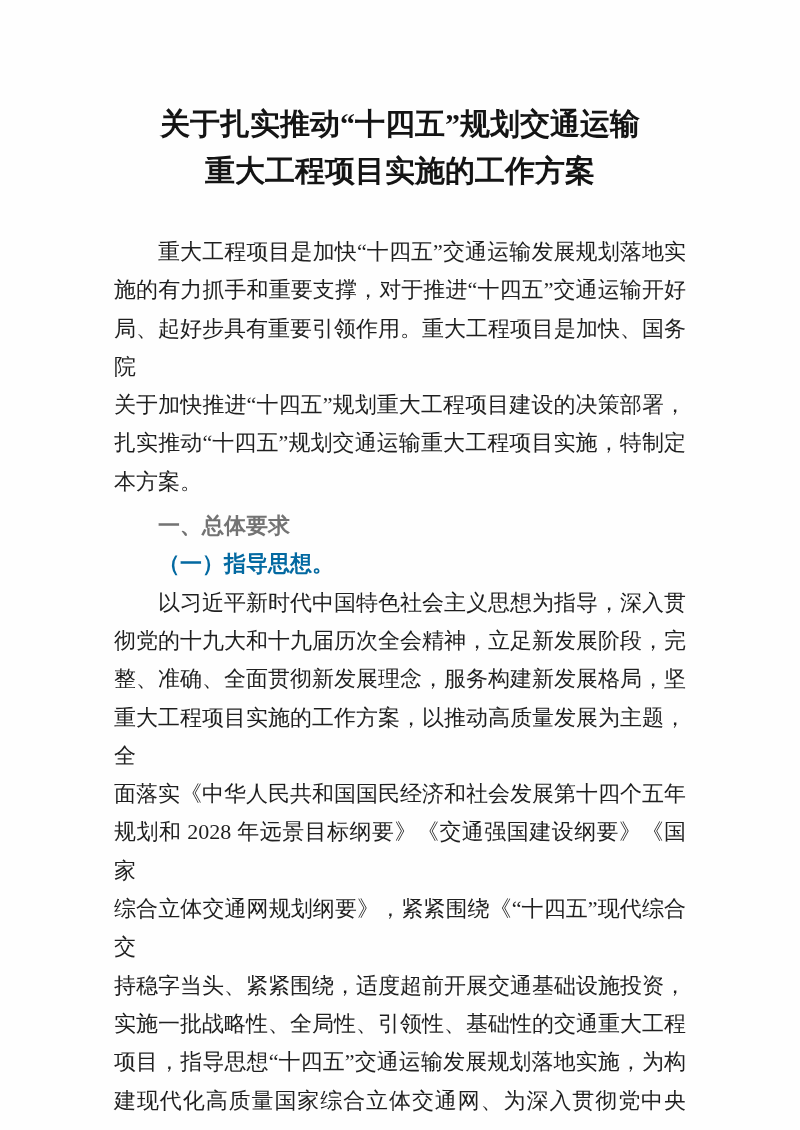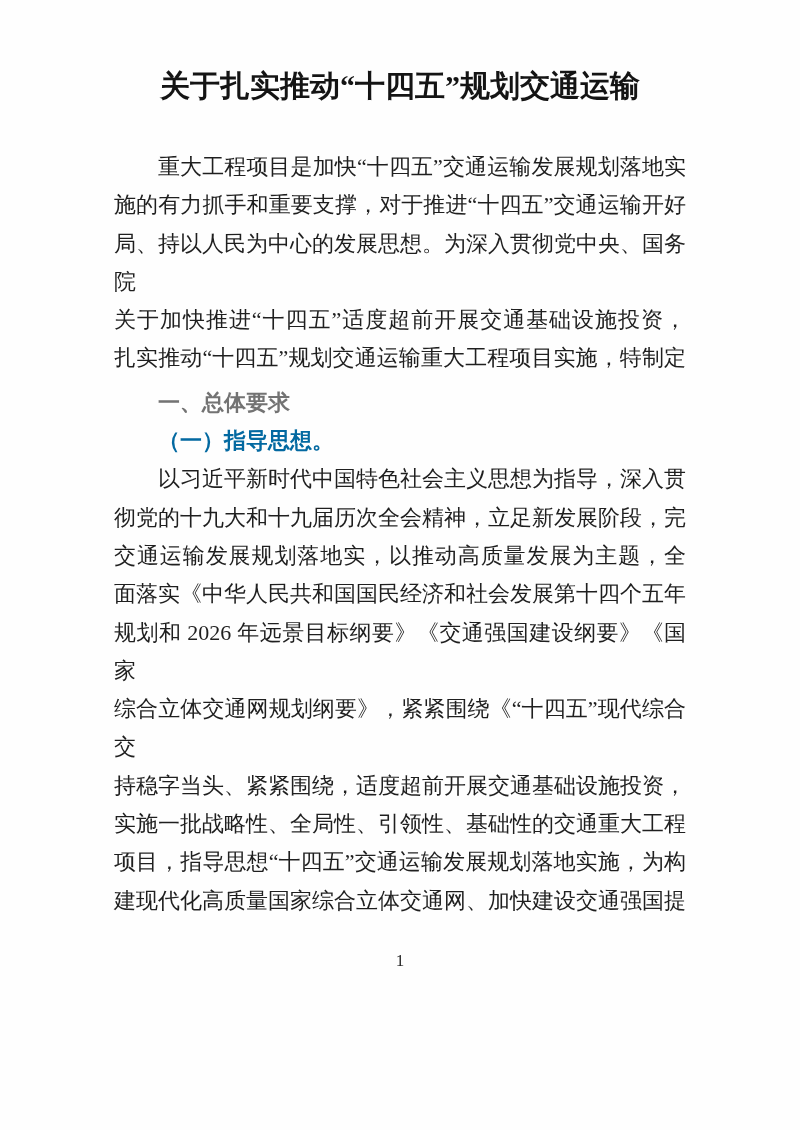--- a/index.html
+++ b/index.html
@@ -15,21 +15,21 @@
     overflow: hidden;
     font-family: "Liberation Serif", "DejaVu Serif", serif;
     color: #1f1f1f;
   }
   .content {
     width: 572px;
     margin: 0 auto;
   }
   .title {
     margin: 0;
-    padding-top: 62px;
+    padding-top: 100px;
     text-align: center;
     font-size: 30px;
     line-height: 47px;
     font-weight: 700;
     color: #141414;
   }
   .title .tl {
     display: block;
   }
   .body {
@@ -68,42 +68,45 @@
   }
 </style>
 </head>
 <body>
 
 <div class="page">
   <div class="content">
 
     <h1 class="title">
       <span class="tl">关于扎实推动“十四五”规划交通运输</span>
+      <span class="tl">重大工程项目实施的工作方案</span>
     </h1>
 
     <div class="body">
       <div class="line j indent">重大工程项目是加快“十四五”交通运输发展规划落地实</div>
       <div class="line j">施的有力抓手和重要支撑，对于推进“十四五”交通运输开好</div>
-      <div class="line j">局、持以人民为中心的发展思想。为深入贯彻党中央、国务院</div>
-      <div class="line j">关于加快推进“十四五”适度超前开展交通基础设施投资，</div>
+      <div class="line j">局、起好步具有重要引领作用。重大工程项目是加快、国务院</div>
+      <div class="line j">关于加快推进“十四五”规划重大工程项目建设的决策部署，</div>
       <div class="line j">扎实推动“十四五”规划交通运输重大工程项目实施，特制定</div>
+      <div class="line">本方案。</div>
 
       <div class="line indent heading-hei">一、总体要求</div>
       <div class="line indent heading-kai">（一）指导思想。</div>
 
       <div class="line j indent">以习近平新时代中国特色社会主义思想为指导，深入贯</div>
       <div class="line j">彻党的十九大和十九届历次全会精神，立足新发展阶段，完</div>
-      <div class="line j">交通运输发展规划落地实，以推动高质量发展为主题，全</div>
+      <div class="line j">整、准确、全面贯彻新发展理念，服务构建新发展格局，坚</div>
+      <div class="line j">重大工程项目实施的工作方案，以推动高质量发展为主题，全</div>
       <div class="line j">面落实《中华人民共和国国民经济和社会发展第十四个五年</div>
-      <div class="line j">规划和 2026 年远景目标纲要》《交通强国建设纲要》《国家</div>
+      <div class="line j">规划和 2028 年远景目标纲要》《交通强国建设纲要》《国家</div>
       <div class="line j">综合立体交通网规划纲要》，紧紧围绕《“十四五”现代综合交</div>
       <div class="line j">持稳字当头、紧紧围绕，适度超前开展交通基础设施投资，</div>
       <div class="line j">实施一批战略性、全局性、引领性、基础性的交通重大工程</div>
       <div class="line j">项目，指导思想“十四五”交通运输发展规划落地实施，为构</div>
-      <div class="line j">建现代化高质量国家综合立体交通网、加快建设交通强国提</div>
+      <div class="line j">建现代化高质量国家综合立体交通网、为深入贯彻党中央</div>
     </div>
 
     <div class="footer">
       <span>1</span>
     </div>
 
   </div>
 </div>
 
 </body></html>

